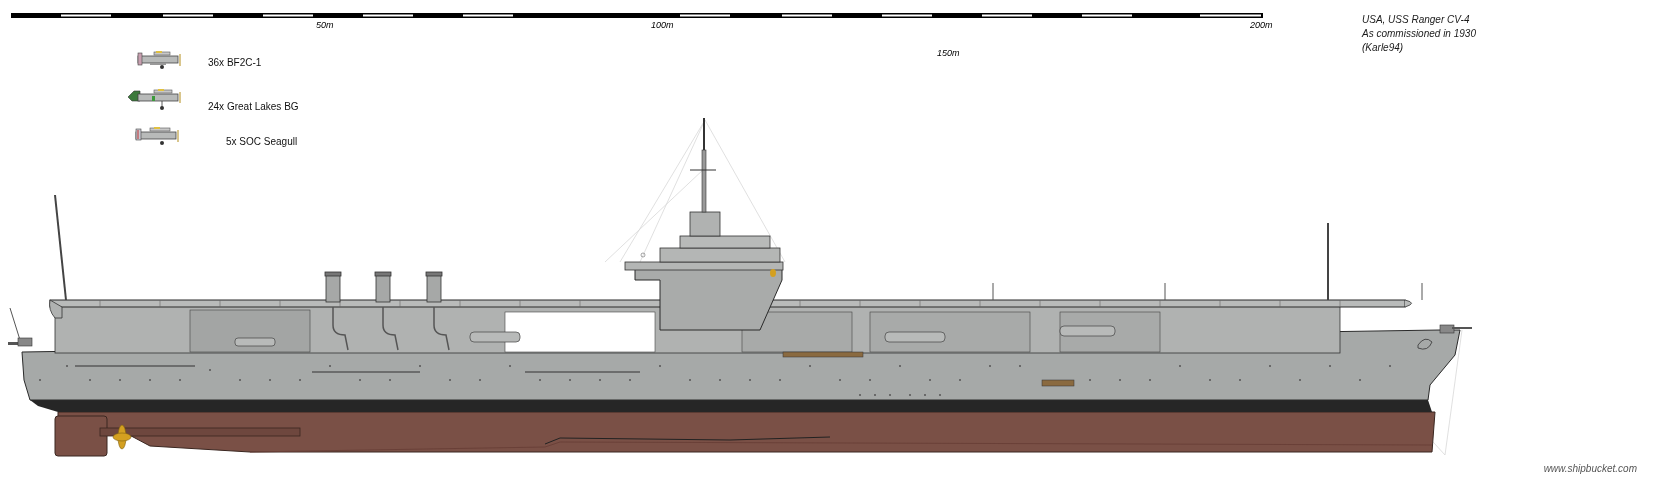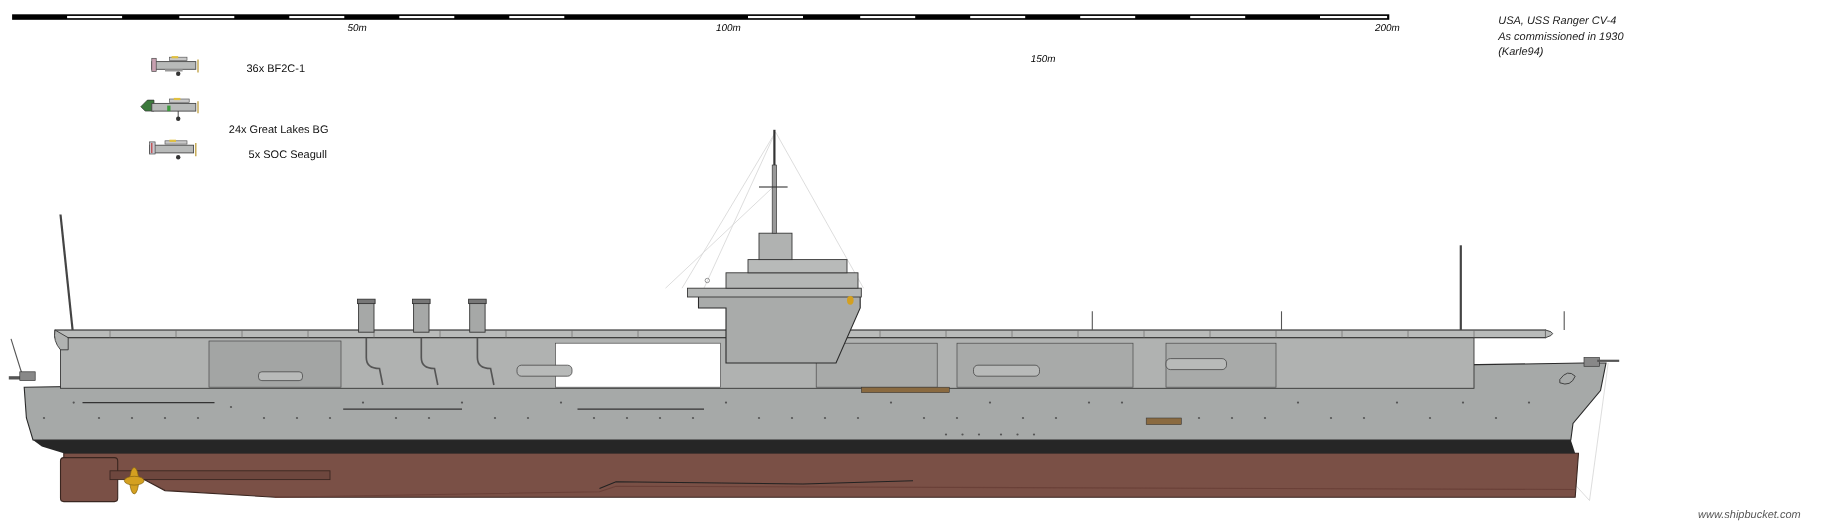--- a/index.html
+++ b/index.html
@@ -68,22 +68,22 @@
   <g transform="translate(136,128)">
     <rect x="0" y="4" width="40" height="7" fill="#b8bab9" stroke="#444" stroke-width="0.8"></rect>
     <rect x="0" y="1" width="5" height="11" fill="#c8c8d0" stroke="#444" stroke-width="0.6"></rect>
     <line x1="2" y1="2" x2="2" y2="11" stroke="#c03030" stroke-width="1"></line>
     <rect x="14" y="0" width="20" height="3" fill="#c8c8c8" stroke="#555" stroke-width="0.6"></rect>
     <rect x="18" y="-1" width="6" height="2" fill="#e0c040"></rect>
     <circle cx="26" cy="15" r="2" fill="#333"></circle>
     <line x1="42" y1="2" x2="42" y2="14" stroke="#c0a040" stroke-width="1.2"></line>
   </g>
 </svg>
-<div class="legend-label" style="left:208px;top:57px;margin-left:16px;">36x BF2C-1</div>
-<div class="legend-label" style="left:208px;top:113px;">24x Great Lakes BG</div>
+<div class="legend-label" style="left:208px;top:57px;">36x BF2C-1</div>
+<div class="legend-label" style="left:208px;top:101px;">24x Great Lakes BG</div>
 <div class="legend-label" style="left:226px;top:136px;">5x SOC Seagull</div>
 
 <svg width="1665" height="480" viewBox="0 0 1665 480">
 
   <g stroke="#d8d8d8" stroke-width="0.8" fill="none">
     <line x1="705" y1="120" x2="620" y2="262"></line>
     <line x1="705" y1="120" x2="640" y2="262"></line>
     <line x1="705" y1="120" x2="785" y2="262"></line>
     <line x1="705" y1="168" x2="605" y2="262"></line>
     <line x1="1338" y1="338" x2="1445" y2="455"></line>

